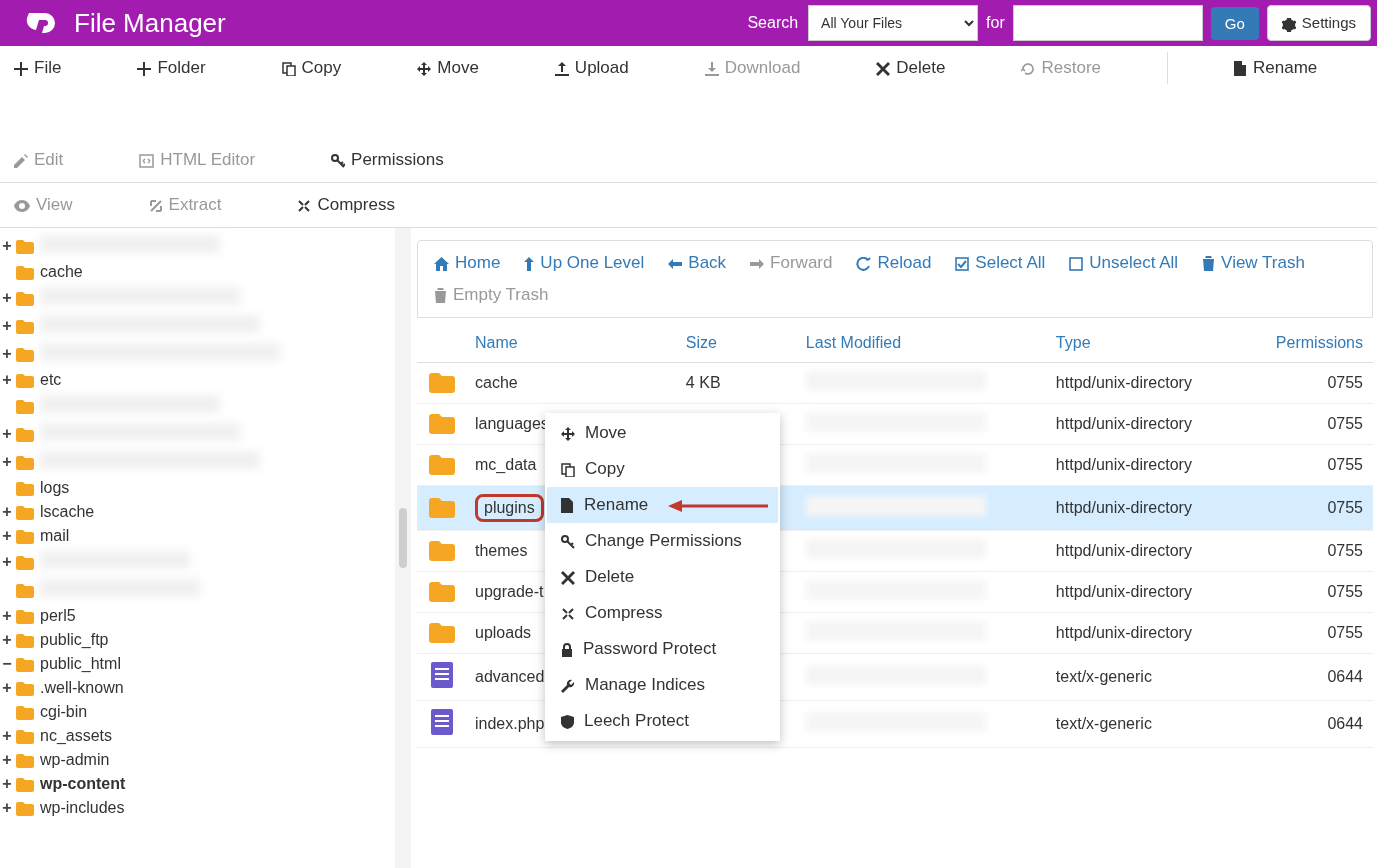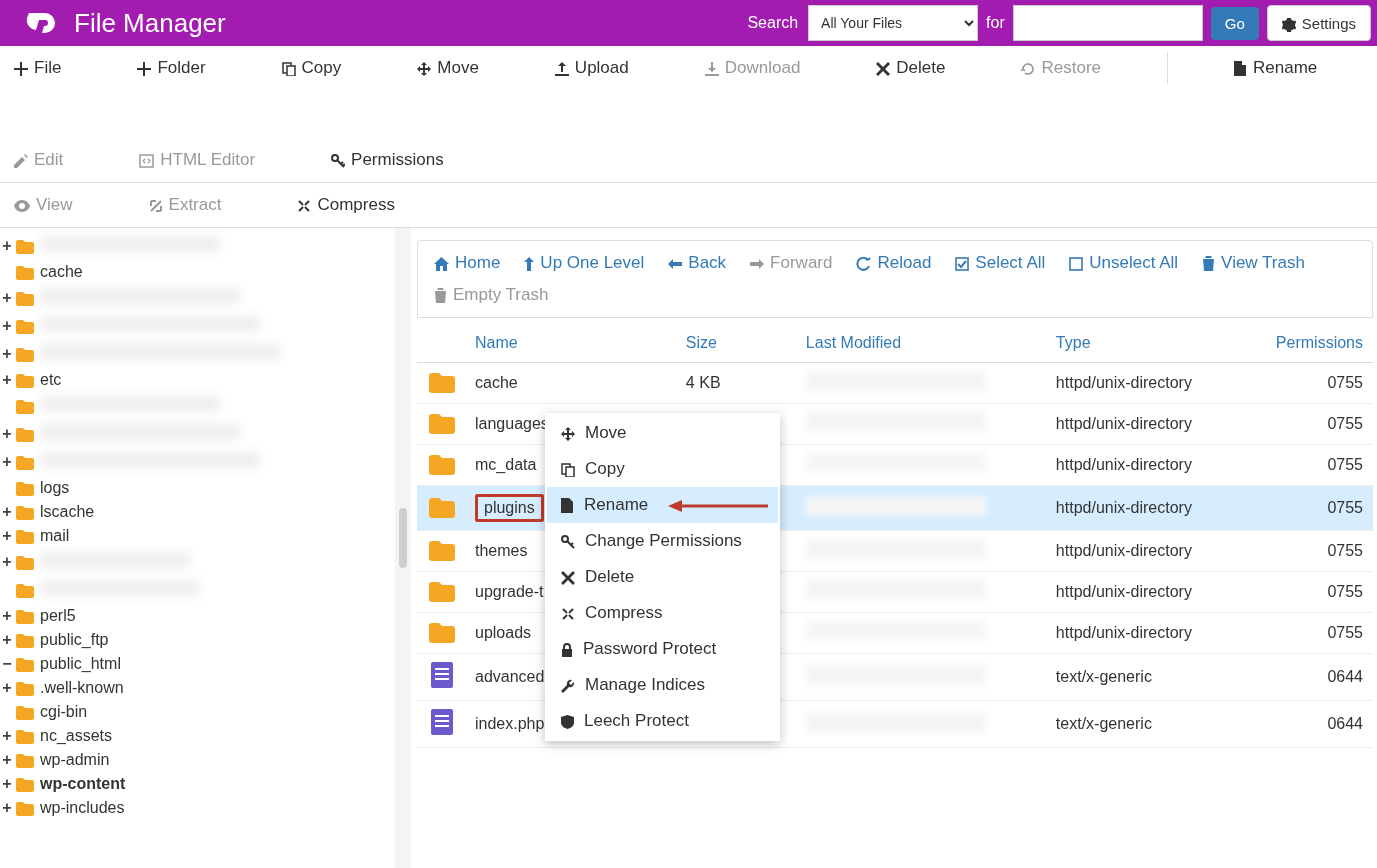--- a/index.html
+++ b/index.html
@@ -51,21 +51,21 @@
       font-size:14px;
     }
     .go-btn {
       background:#337ab7; color:#fff; border:none;
       border-radius:4px; padding:8px 14px; font-size:15px;
       cursor:pointer;
     }
     .settings-btn {
       background:#fff; color:#333; border:1px solid #ccc;
       border-radius:4px; padding:8px 14px; font-size:15px; cursor:pointer;
-      display:flex; align-items:flex-end; gap:6px;
+      display:flex; align-items:flex-start; gap:6px;
     }
     
     .toolbar {
       background:#fff;
       display:flex; flex-wrap:wrap;
       border-bottom:1px solid #ddd;
       gap:48px;
     }
     .tb-item {
       padding: 12px 14px;
@@ -182,21 +182,21 @@
       background:#6a5acd; border-radius:2px;
       position:relative;
     }
     .file-sq::before {
       content:""; position:absolute;
       left:4px; top:6px; width:14px; height:2px;
       background:#fff; box-shadow: 0 5px 0 #fff, 0 10px 0 #fff;
     }
     .name-highlight {
       border:3px solid #c0392b;
-      border-radius:2px;
+      border-radius:8px;
       padding:2px 6px;
       display:inline-block;
     }
     .mod-redact {
       background:#f5f5f5;
       filter:blur(3px);
       display:inline-block;
       width:180px; height:20px;
     }
     

